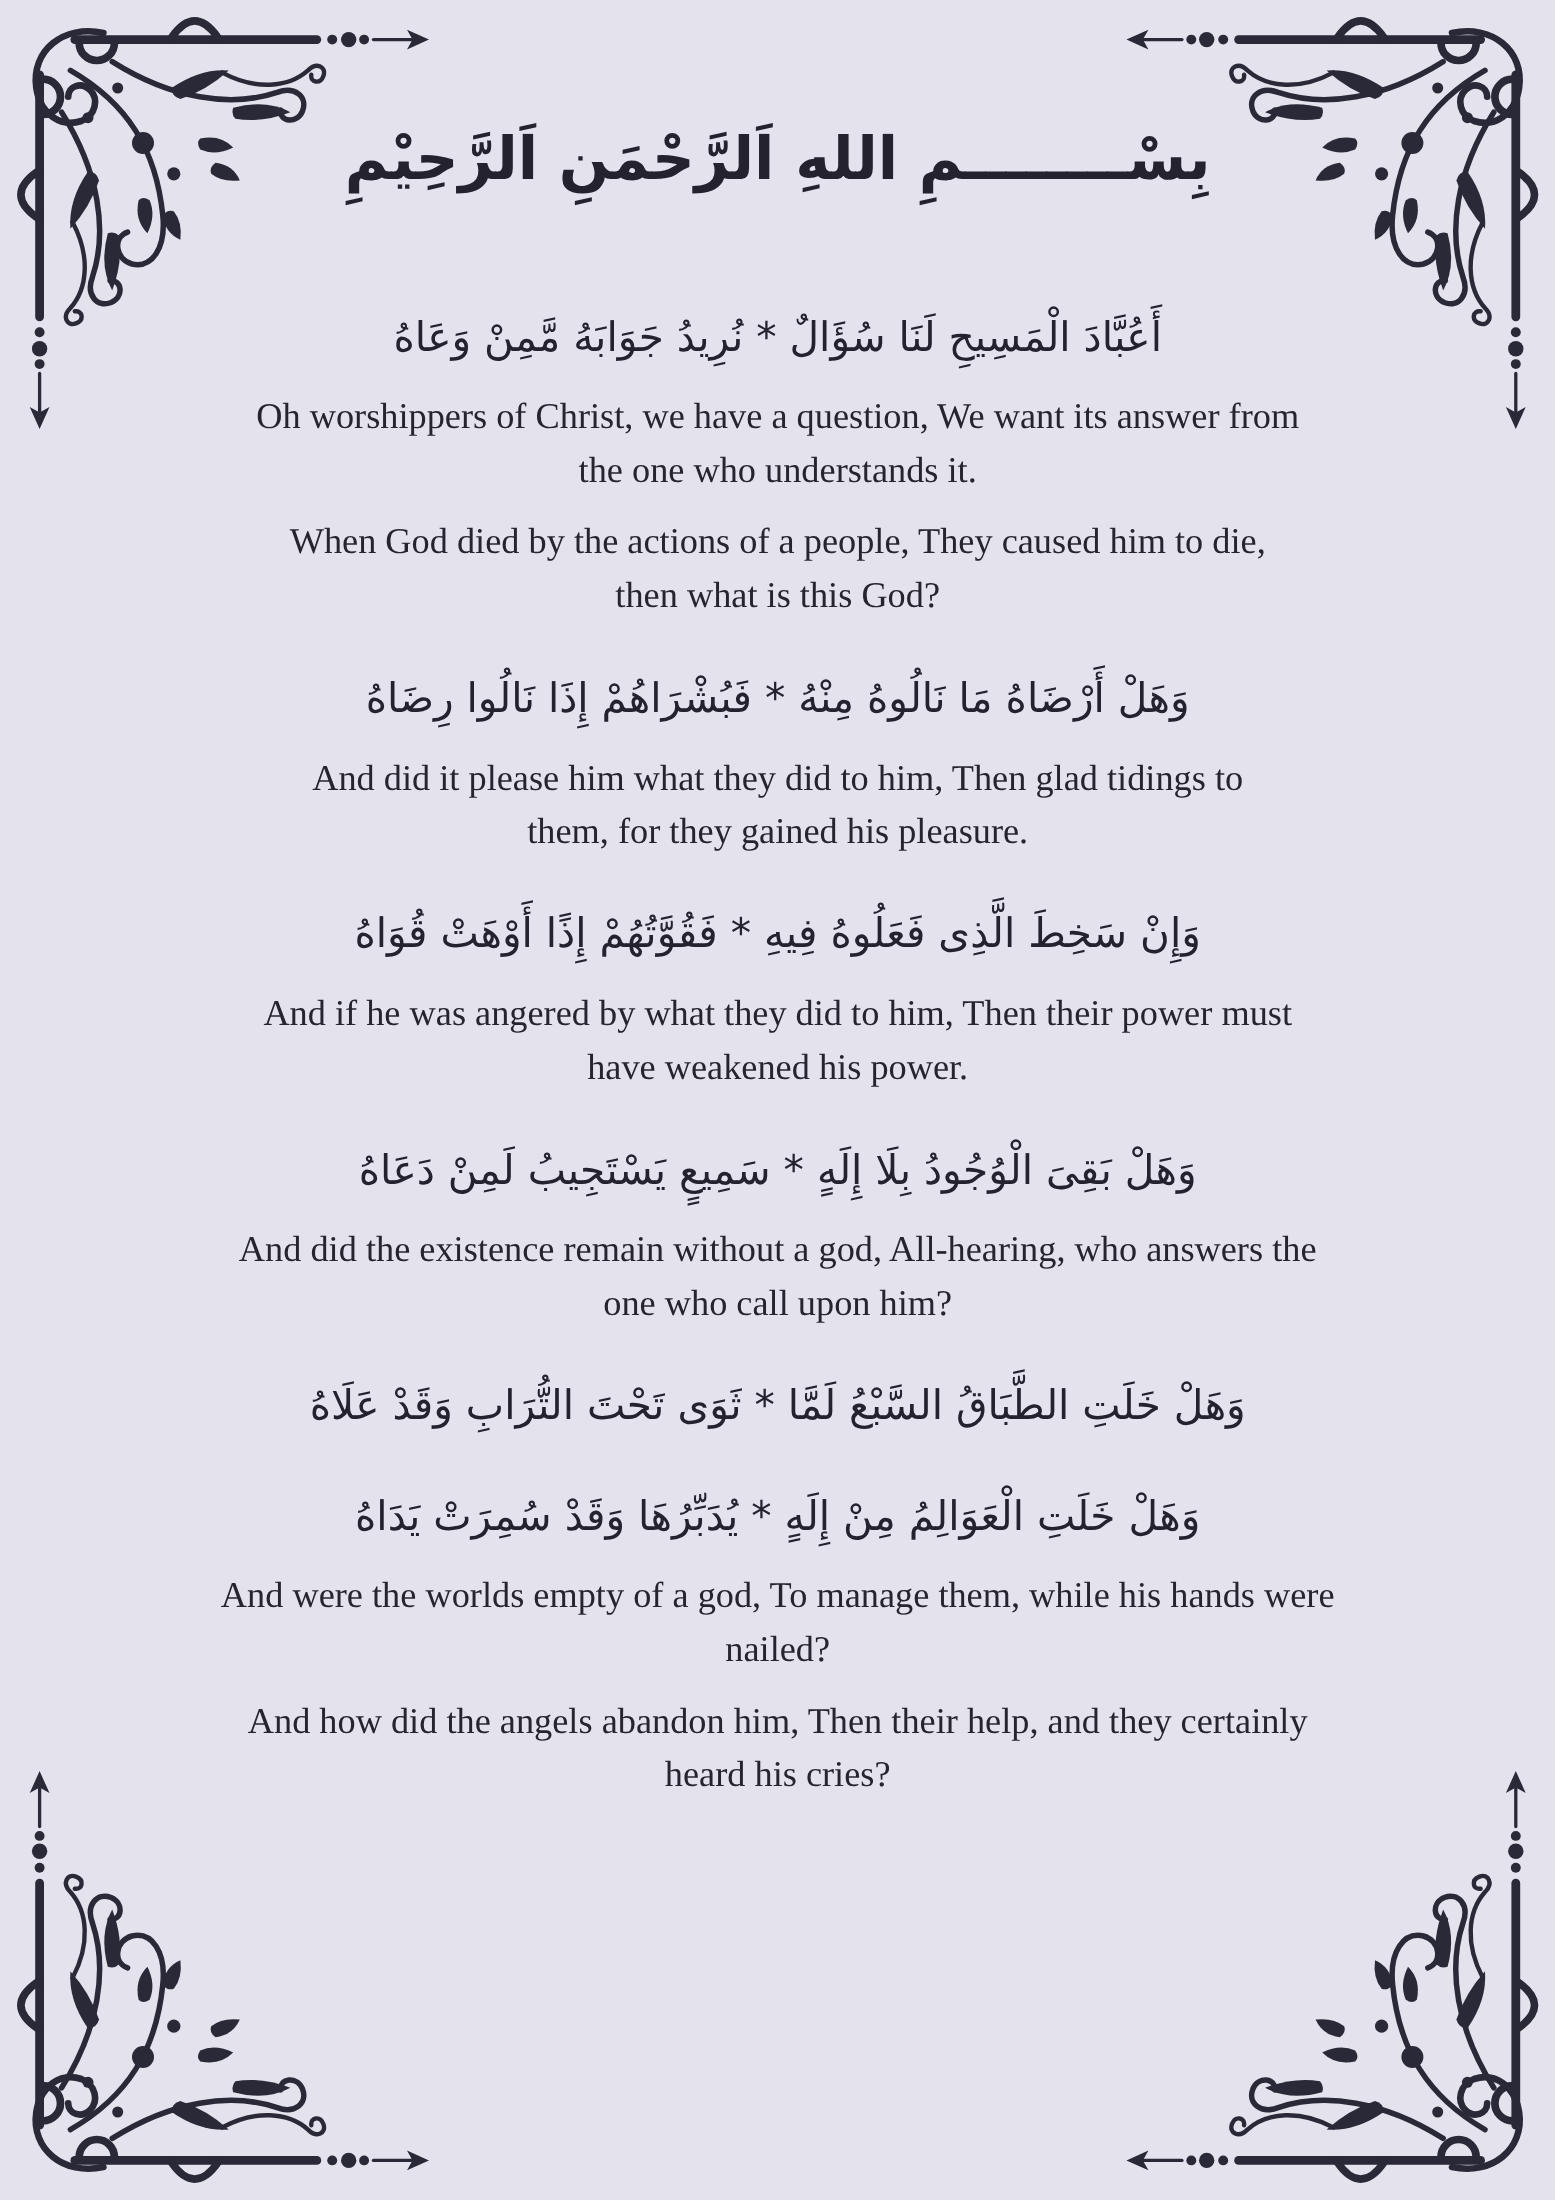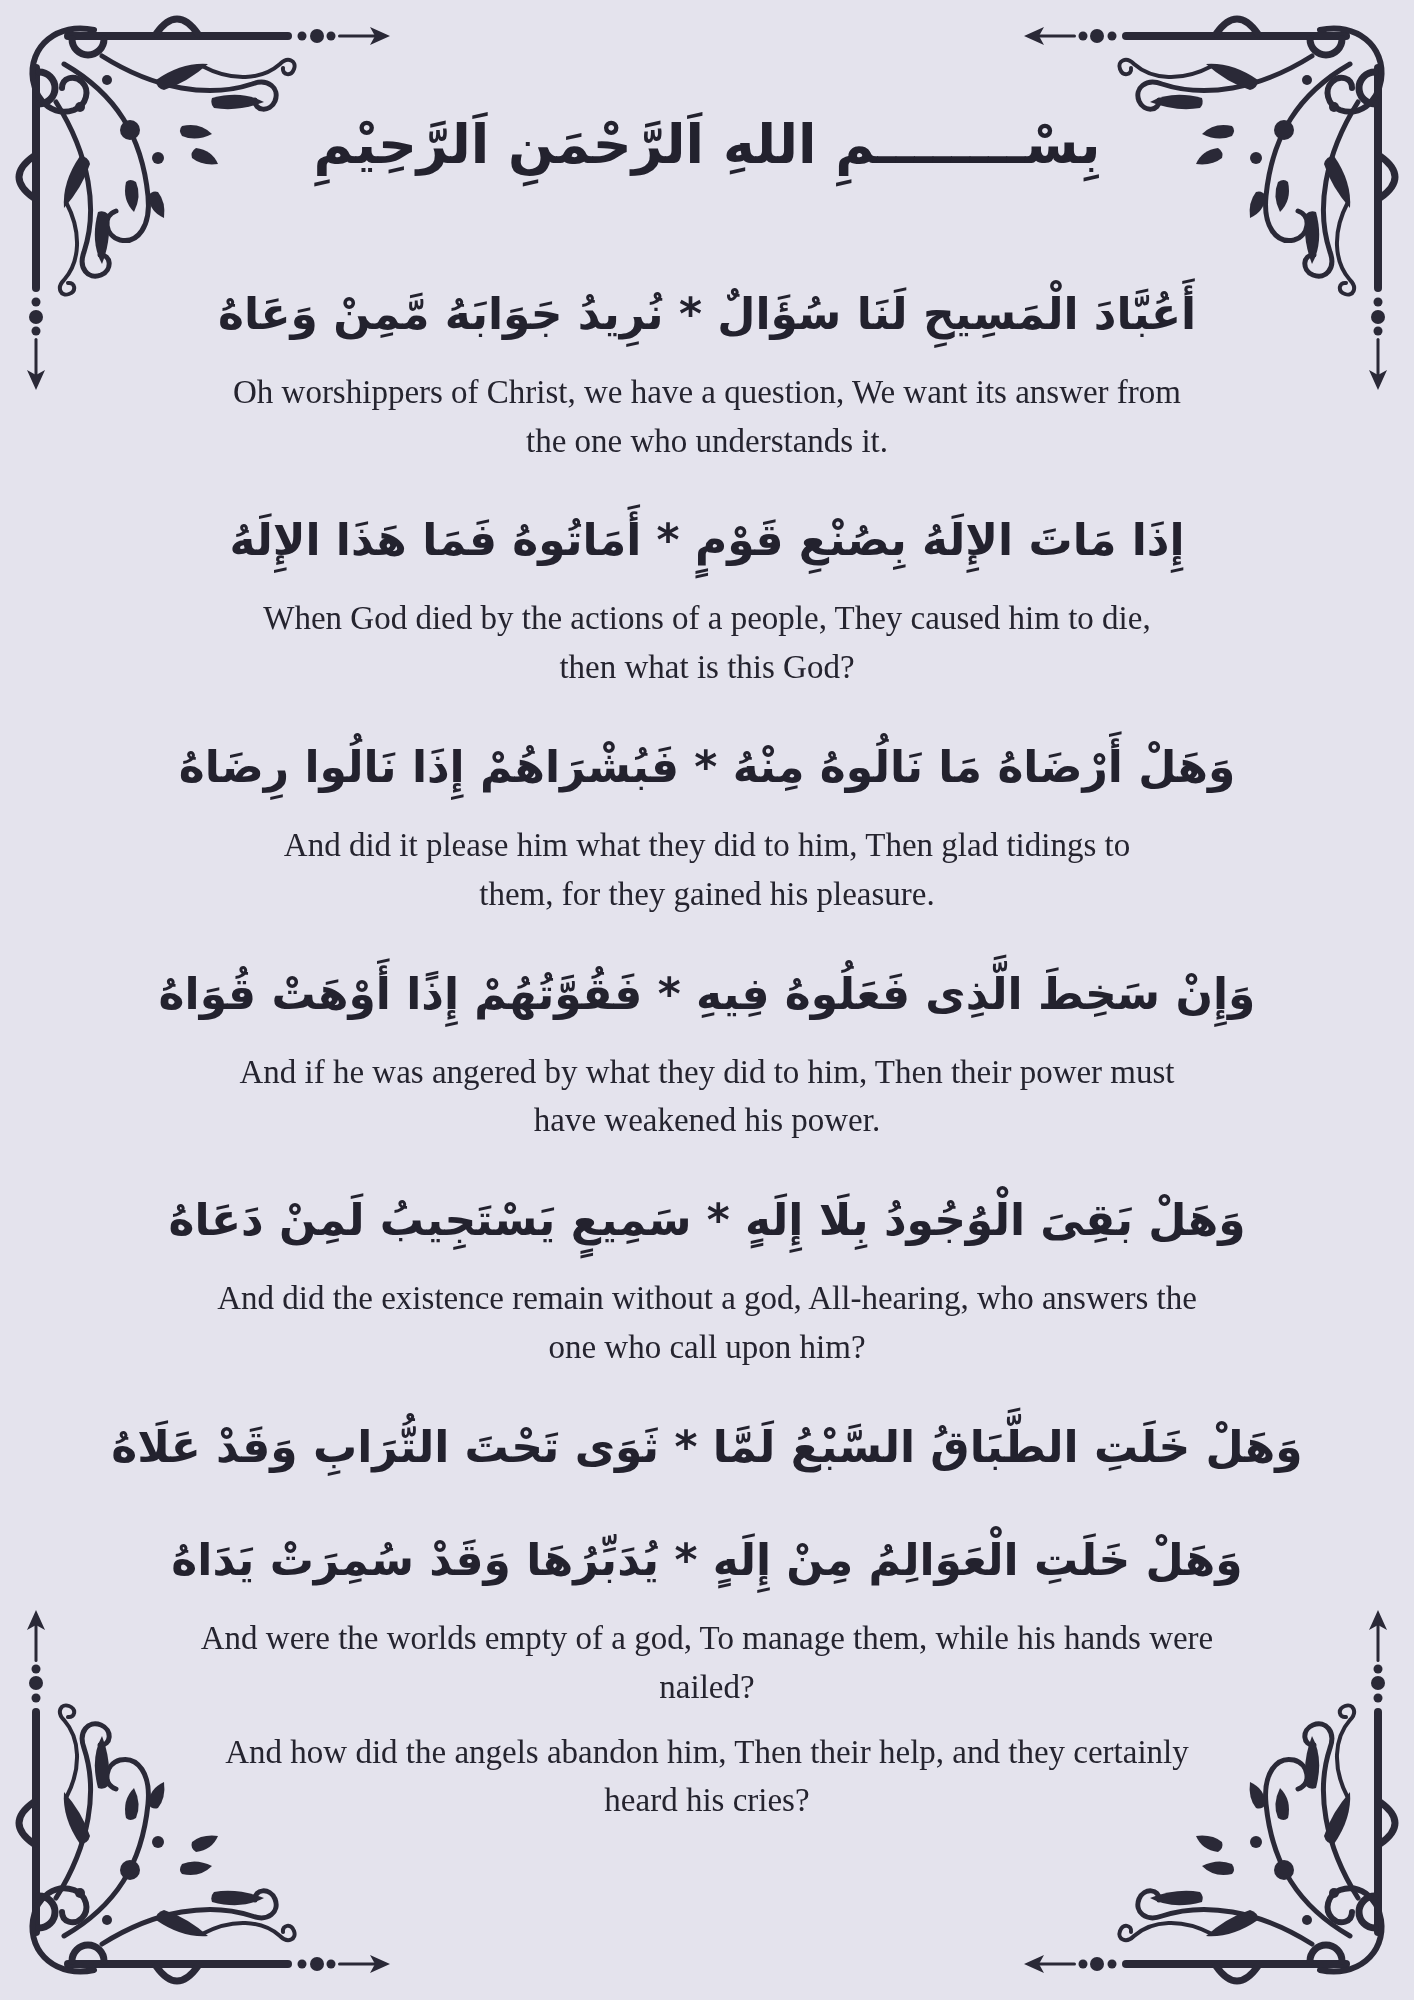--- a/index.html
+++ b/index.html
@@ -23,21 +23,21 @@
   }
   .basmala{
     margin-top:92px;
     font-family:"DejaVu Sans",sans-serif;
     font-size:54px;font-weight:bold;line-height:1.55;
     direction:rtl;color:#23222e;
     letter-spacing:-1px;
   }
   .arabic{
     font-family:"DejaVu Sans",sans-serif;
-    font-size:44px;font-weight:bold;line-height:1.75;
+    font-size:37px;font-weight:normal;line-height:1.75;
     direction:rtl;unicode-bidi:plaintext;
     color:#23222e;margin-top:36px;white-space:nowrap;
   }
   .arabic.first{margin-top:88px;}
   .english{
     font-family:"Liberation Serif",serif;
     font-size:33px;line-height:1.48;color:#25242f;
     margin-top:16px;white-space:pre-line;max-width:1060px;
   }
 </style>
@@ -121,21 +121,20 @@
     </svg>
 </div>
 
 <div class="content">
   <div class="basmala">بِسْــــــــمِ اللهِ اَلرَّحْمَنِ اَلرَّحِيْمِ</div>
 
   <div class="arabic first">أَعُبَّادَ الْمَسِيحِ لَنَا سُؤَالٌ * نُرِيدُ جَوَابَهُ مَّمِنْ وَعَاهُ</div>
   <div class="english">Oh worshippers of Christ, we have a question, We want its answer from
 the one who understands it.</div>
 
-  <div class="arabic">إِذَا مَاتَ الإِلَهُ بِصُنْعِ قَوْمٍ * أَمَاتُوهُ فَمَا هَذَا الإِلَهُ</div>
   <div class="english">When God died by the actions of a people, They caused him to die,
 then what is this God?</div>
 
   <div class="arabic">وَهَلْ أَرْضَاهُ مَا نَالُوهُ مِنْهُ * فَبُشْرَاهُمْ إِذَا نَالُوا رِضَاهُ</div>
   <div class="english">And did it please him what they did to him, Then glad tidings to
 them, for they gained his pleasure.</div>
 
   <div class="arabic">وَإِنْ سَخِطَ الَّذِى فَعَلُوهُ فِيهِ * فَقُوَّتُهُمْ إِذًا أَوْهَتْ قُوَاهُ</div>
   <div class="english">And if he was angered by what they did to him, Then their power must
 have weakened his power.</div>

